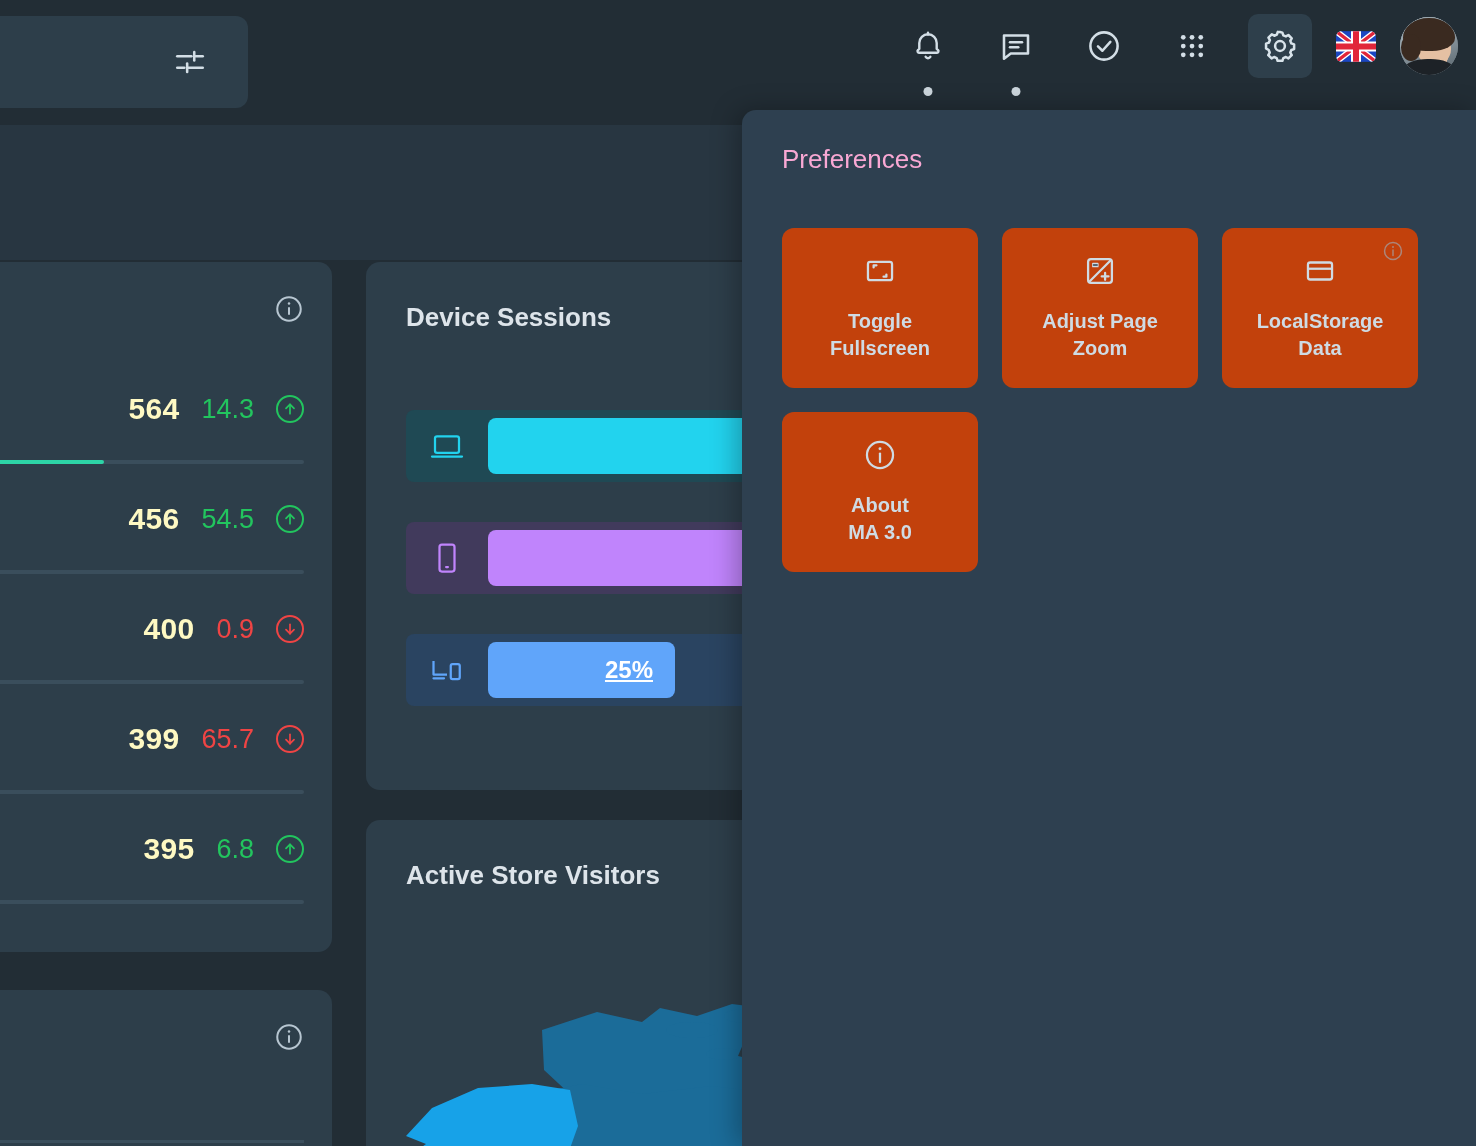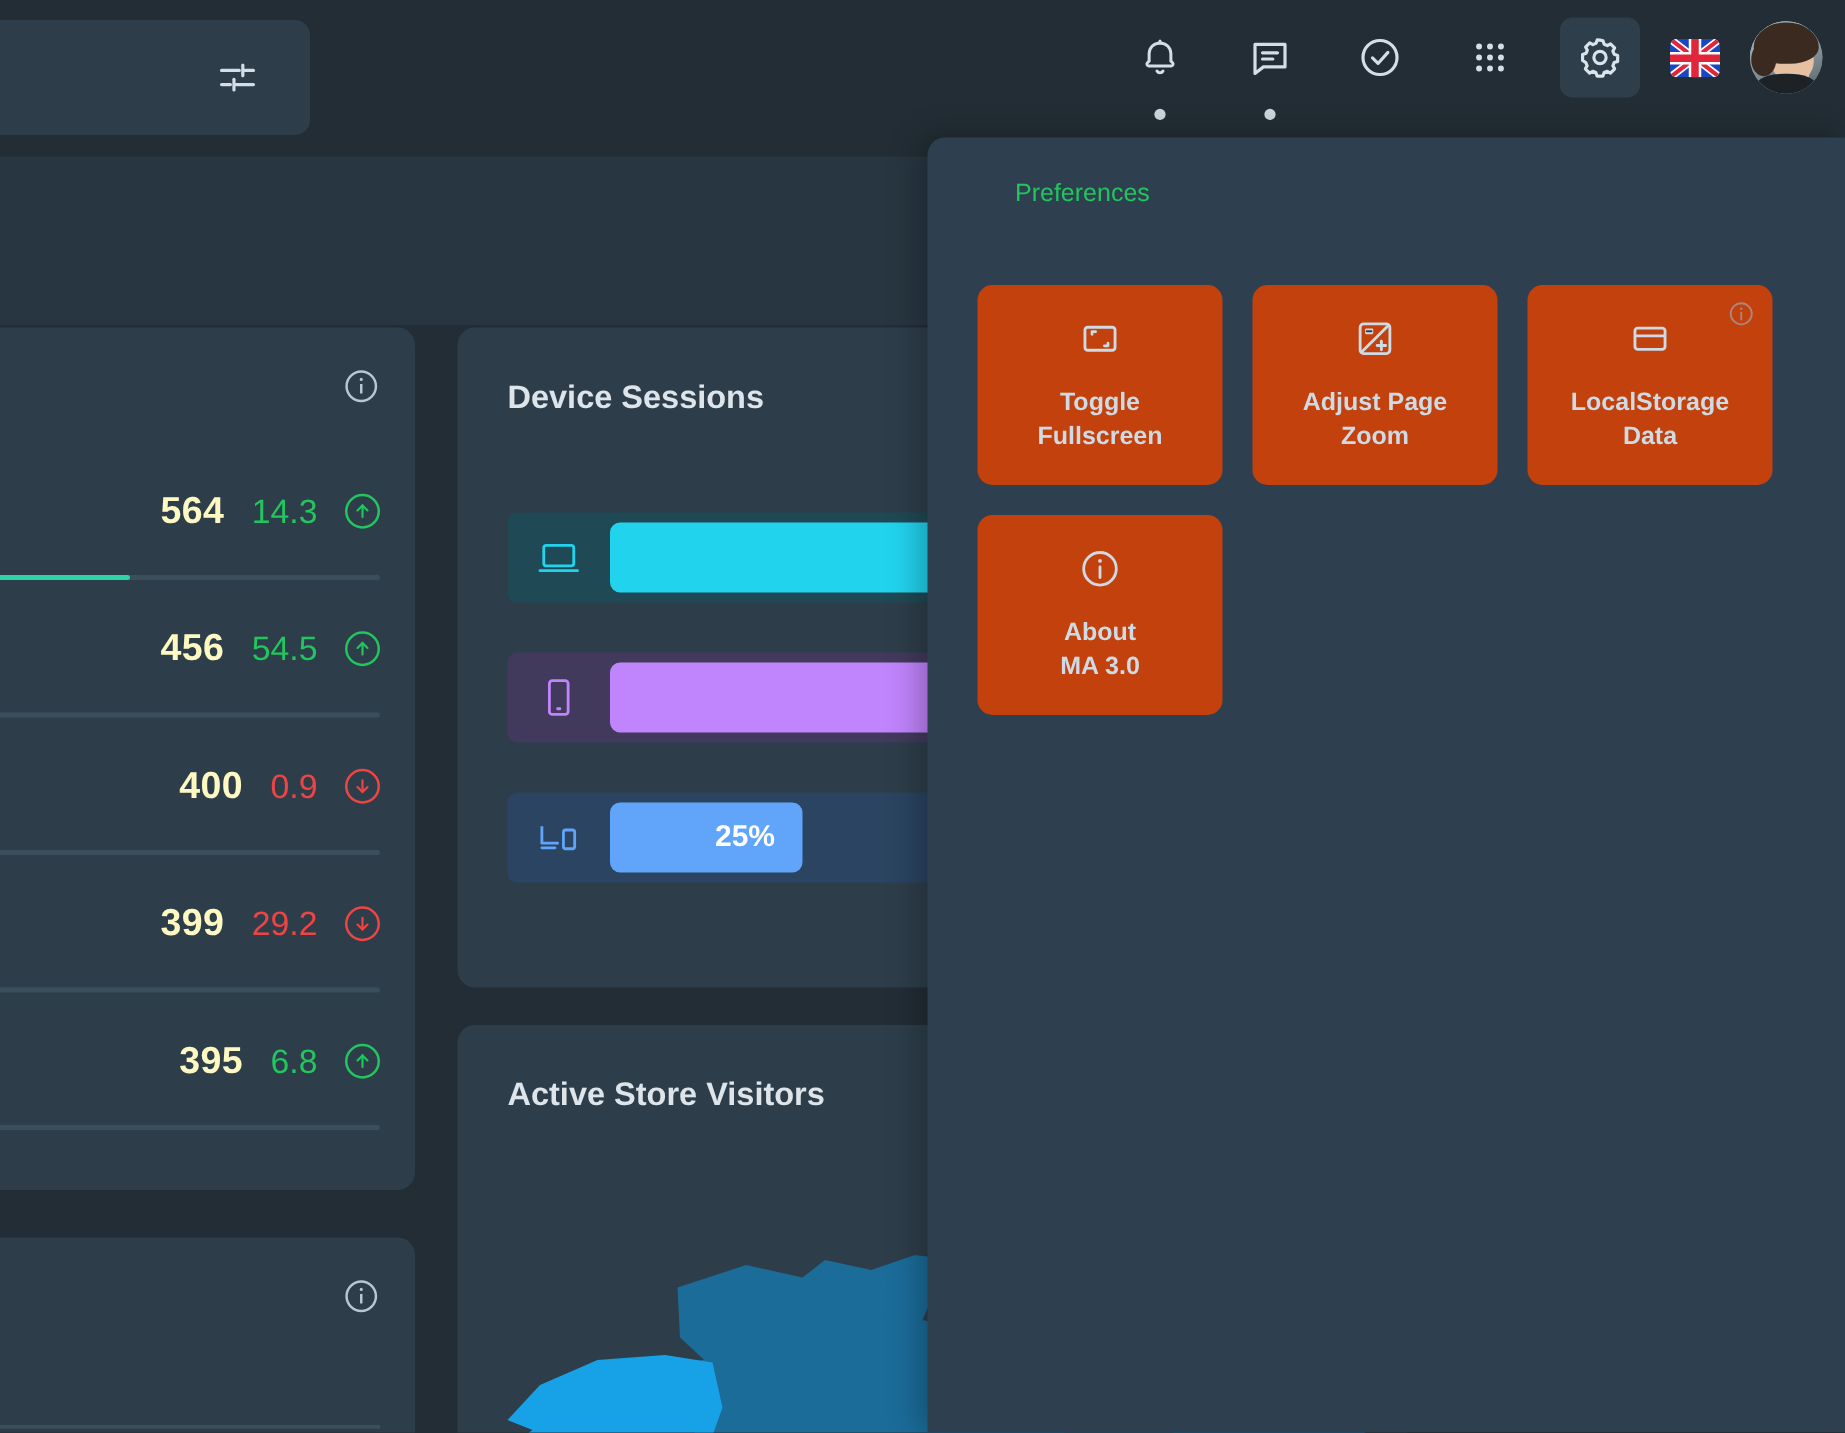--- a/index.html
+++ b/index.html
@@ -141,21 +141,21 @@
 
   
   .prefs-panel {
     position: absolute; left: 742px; top: 110px; width: 734px; height: 1036px;
     background: #2e4050; border-radius: 14px 0 0 0;
     z-index: 40;
     box-shadow: -6px 0 26px rgba(0,0,0,0.28);
   }
   .prefs-title {
     position: absolute; left: 40px; top: 34px;
-    font-size: 20px; color: #22c55e; font-weight: 400; margin-left: 30px;
+    font-size: 26px; color: #f9a8d4; font-weight: 400;
   }
   .prefs-grid {
     position: absolute; left: 40px; top: 118px;
     display: grid; grid-template-columns: repeat(3, 196px);
     gap: 24px 24px;
   }
   .pref-tile {
     width: 196px; height: 160px; border-radius: 12px;
     background: #c2410c;
     display: flex; flex-direction: column;
@@ -221,21 +221,21 @@
                 <line x1="12" y1="5" x2="12" y2="19"></line>
                 <polyline points="6,13 12,19 18,13"></polyline>
               </svg>
             </span>
             <div class="track">
               <div class="fill" style="width: 0%; background: rgb(45, 212, 167);"></div>
             </div>
           </div>
           <div class="stat-row">
             <span class="stat-value">399</span>
-            <span class="stat-delta down">29.2</span>
+            <span class="stat-delta down">65.7</span>
             <span class="arrow-circle down">
               <svg width="16" height="16" viewBox="0 0 24 24" fill="none" stroke="currentColor" stroke-width="2.6" stroke-linecap="round" stroke-linejoin="round">
                 <line x1="12" y1="5" x2="12" y2="19"></line>
                 <polyline points="6,13 12,19 18,13"></polyline>
               </svg>
             </span>
             <div class="track">
               <div class="fill" style="width: 0%; background: rgb(45, 212, 167);"></div>
             </div>
           </div>
@@ -288,21 +288,21 @@
             <div class="bar-fill" style="background: rgb(192, 132, 252); width: 561px;"></div>
           </div>
           <div class="bar-row" style="top: 372px; width: 680px; background: rgb(42, 68, 97);">
             <span class="bar-icon">
               <svg width="36" height="36" viewBox="0 0 24 24" fill="none" stroke="#60a5fa" stroke-width="1.5" stroke-linejoin="round">
                 <path d="M3 6v9h9"></path>
                 <line x1="3" y1="17.5" x2="10" y2="17.5" stroke-linecap="round"></line>
                 <rect x="14.5" y="8" width="6" height="10" rx="1.2"></rect>
               </svg>
             </span>
-            <div class="bar-fill" style="background: rgb(96, 165, 250); width: 154px;">
+            <div class="bar-fill" style="background: rgb(96, 165, 250); width: 187px; text-decoration: underline;">
               <span>25%</span>
             </div>
           </div>
         </div>
       <div class="legend">
         <span class="legend-dot" style="background: rgb(34, 211, 238);"></span>
         <span class="legend-label">Desktop</span>
       </div>
     </div>
 

